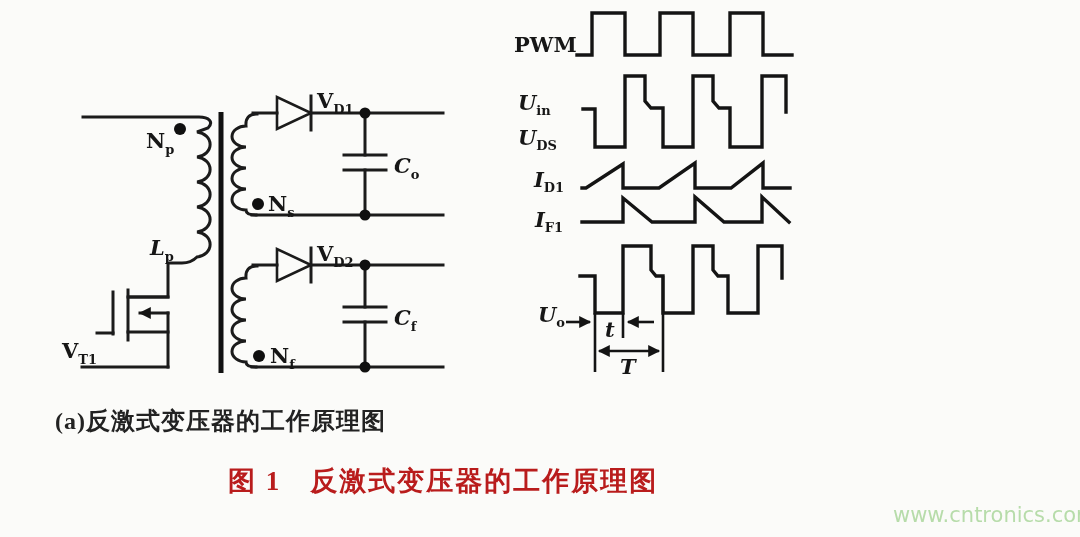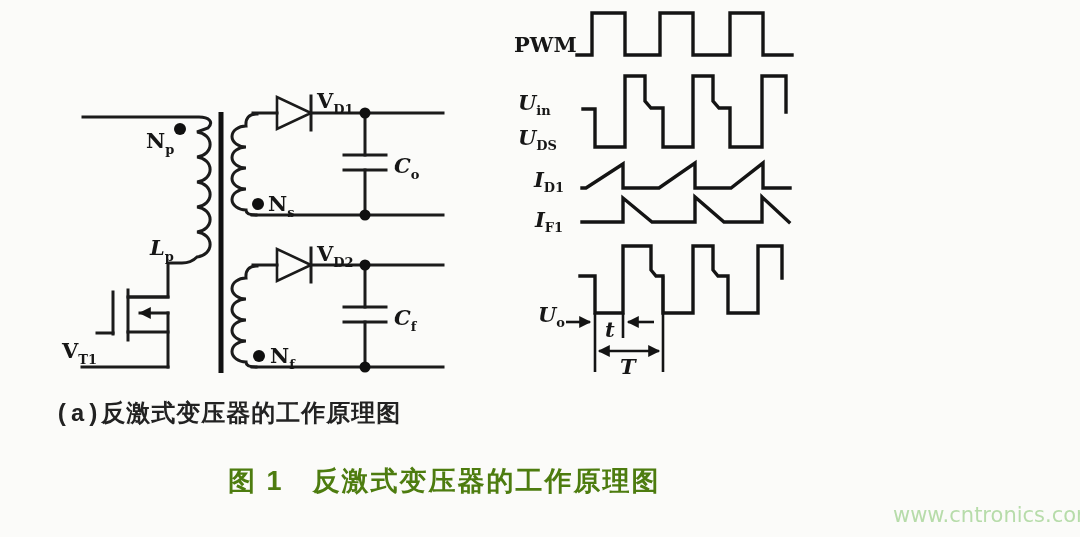--- a/index.html
+++ b/index.html
@@ -9,23 +9,23 @@
   .wire{stroke:#1b1b1b;stroke-width:3;fill:none;stroke-linecap:square;}
   .thin{stroke:#1b1b1b;stroke-width:2.6;fill:none;stroke-linecap:square;}
   .wave{stroke:#141414;stroke-width:3.4;fill:none;stroke-linejoin:miter;stroke-linecap:square;}
   .core{stroke:#111;stroke-width:5;}
   .dim{stroke:#141414;stroke-width:2.6;fill:none;}
   .dot{fill:#101010;}
   .lbl{font-family:"DejaVu Serif","Liberation Serif",serif;font-weight:bold;font-size:21px;fill:#161616;}
   .it{font-style:italic;}
   .sub{font-size:13px;font-style:normal;}
   .cap{position:absolute;color:#222;font-size:24px;font-weight:bold;
-       font-family:Liberation Mono, monospace;letter-spacing:1px;white-space:nowrap;}
-  .figcap{position:absolute;color:#4d7c0f;font-size:27px;font-weight:bold;
-       font-family:Liberation Sans, sans-serif;letter-spacing:2px;white-space:nowrap;}
+       font-family:Liberation Serif, serif;letter-spacing:1px;white-space:nowrap;margin-top:8px;}
+  .figcap{position:absolute;color:#b91c1c;font-size:27px;font-weight:bold;
+       font-family:Liberation Serif, serif;letter-spacing:2px;white-space:nowrap;}
   .wm{position:absolute;font-size:21px;color:#b7dcaa;font-family:"DejaVu Sans",sans-serif;}
 </style>
 </head>
 <body>
 
 <div id="page">
 
   <svg width="1080" height="537" viewBox="0 0 1080 537">
     <defs>
       <marker id="arr" viewBox="0 0 10 10" refX="9" refY="5" markerUnits="userSpaceOnUse" markerWidth="14" markerHeight="12" orient="auto-start-reverse">

